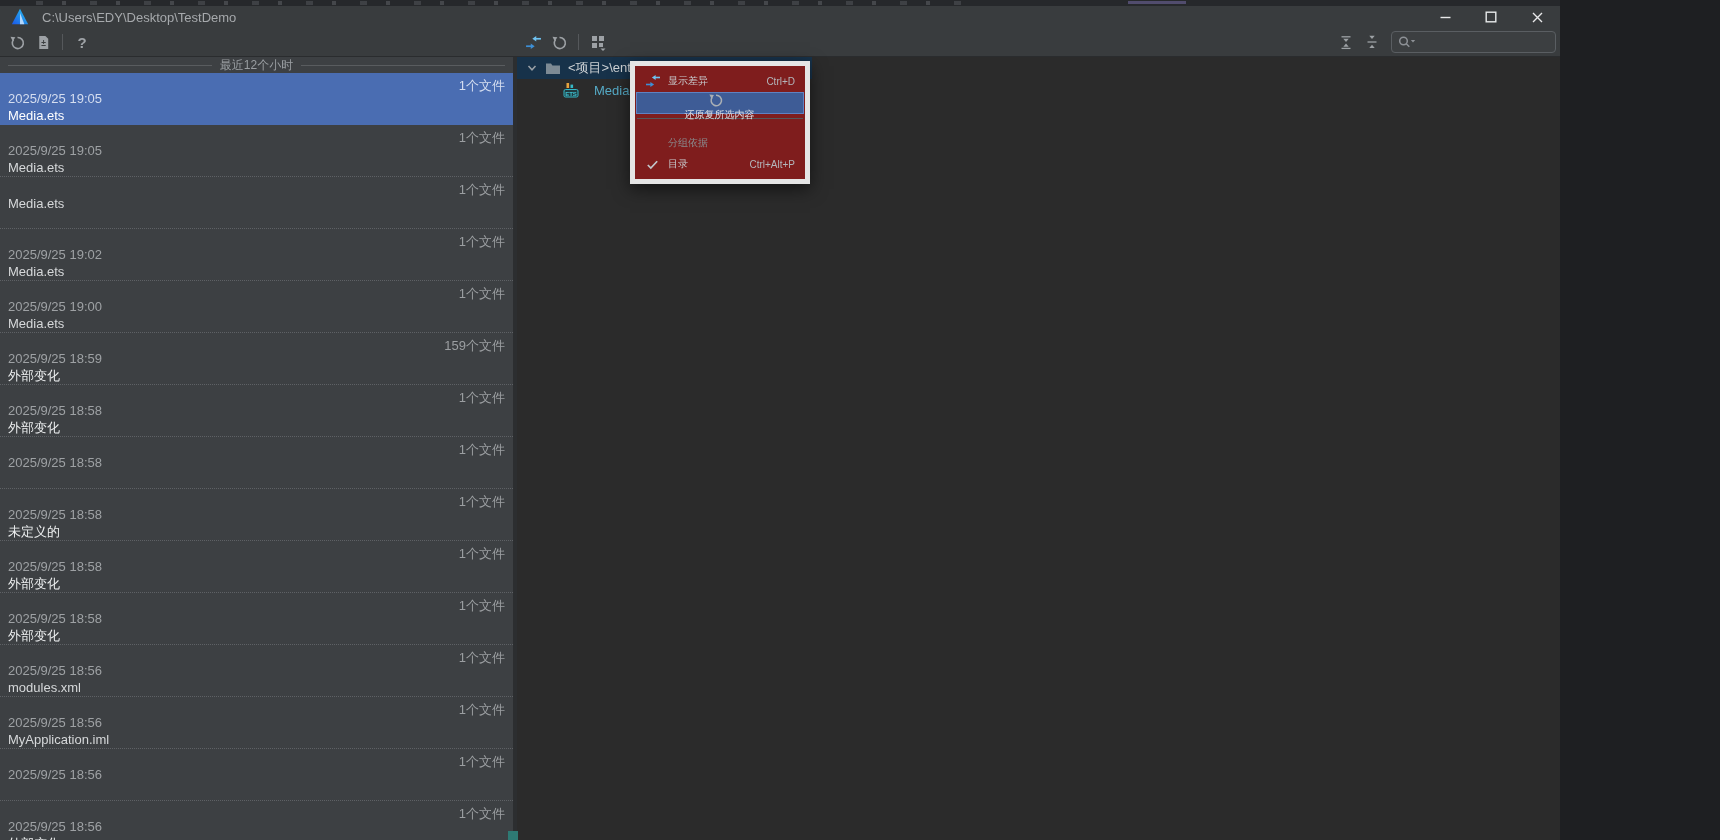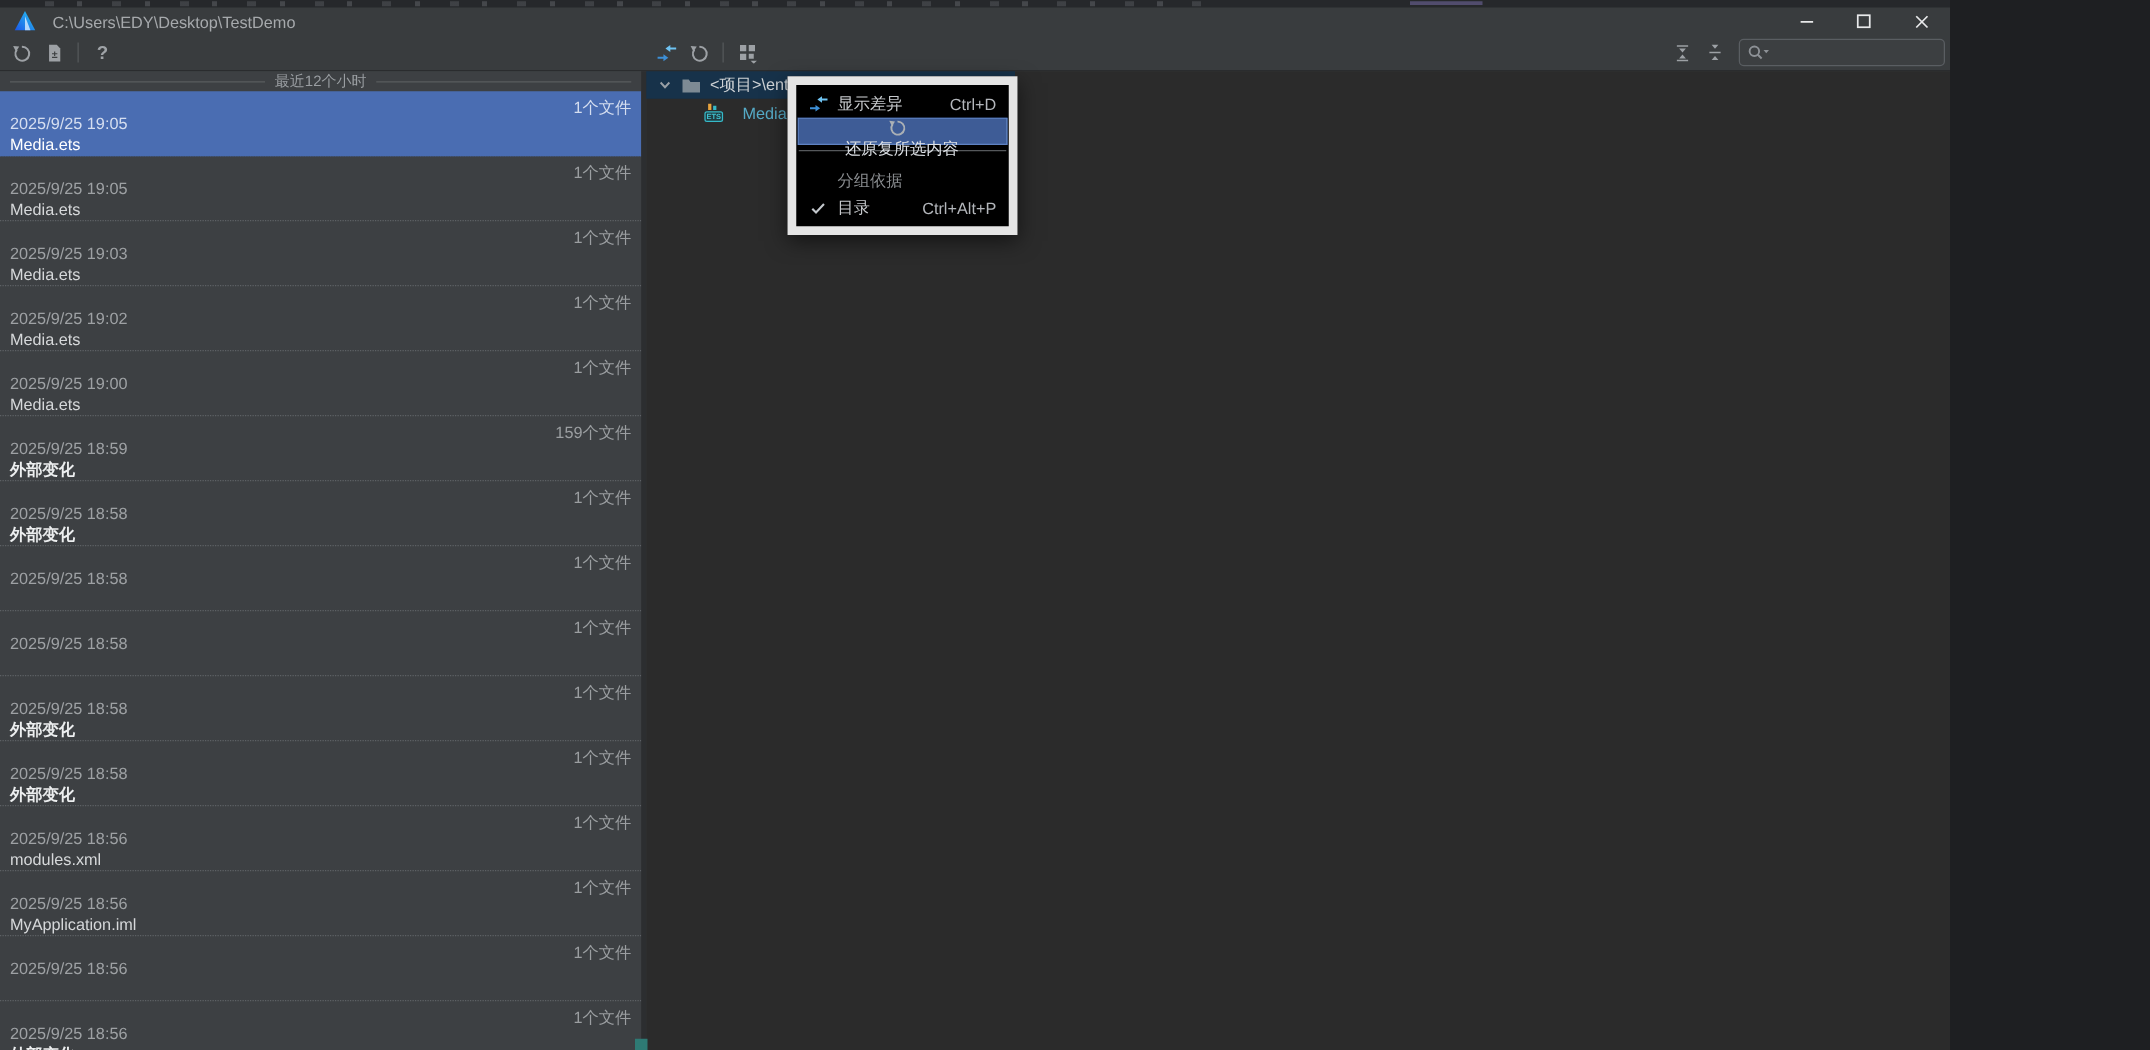--- a/index.html
+++ b/index.html
@@ -34,43 +34,43 @@
 
   
   .main{position:absolute;top:57px;left:0;right:0;bottom:0;}
   .history-panel{position:absolute;left:0;top:0;width:513px;bottom:0;background:#3d4043;}
   .hheader{height:16px;display:flex;align-items:center;}
   .hheader .txt{font-size:12px;font-weight:normal;color:#9a9ea2;white-space:nowrap;}
   .hline{flex:1;border-top:1px solid #595c5f;margin:0 8px;}
   .hrow{position:relative;height:33px;padding:18px 8px 0 8px;border-bottom:1px dotted #5e6165;cursor:pointer;}
   .hdate{display:block;font-size:13px;color:#9ea1a4;line-height:16px;}
   .hname{display:block;font-size:13px;color:#d6d8da;line-height:17px;}
-  .hname.bold{font-weight:bold;color:#eceeef;}
+  .hname.bold{font-weight:normal;color:#eceeef;}
   .hcount{position:absolute;right:8px;top:4px;font-size:13px;color:#9b9ea1;}
   .hrow.selected{background:#4a6db2;border-bottom-color:#4a6db2;}
   .hrow.selected .hdate,.hrow.selected .hcount{color:#d5def0;}
   .hrow.selected .hname{color:#ffffff;}
 
   .splitter{position:absolute;left:513px;top:0;width:4px;bottom:0;background:#2c2e30;cursor:col-resize;}
   .teal-mark{position:absolute;left:508px;bottom:0;width:10px;height:9px;background:#2e7a74;z-index:3;}
 
   
   .tree-panel{position:absolute;left:517px;top:0;right:0;bottom:0;background:#2b2b2b;}
   .trow{height:22px;display:flex;align-items:center;font-size:13px;position:relative;cursor:pointer;}
   .trow.selected{background:#17324a;width:295px;}
   .t-chevron{margin-left:8px;width:14px;height:14px;}
   .t-folder{margin-left:6px;width:16px;height:14px;}
   .t-label{margin-left:7px;color:#ced2d5;white-space:nowrap;}
   .tree-suffix{position:absolute;left:276px;top:3px;font-size:13px;color:#ced2d5;z-index:1;}
   .t-ets{margin-left:46px;width:16px;height:16px;}
   .t-file-label{margin-left:15px;color:#55aac6;white-space:nowrap;}
 
   
-  .menu{position:absolute;left:113px;top:4px;width:170px;background:#000000;border:7px solid #e5e5e5;
-        box-shadow:0 5px 16px rgba(0,0,0,.55);z-index:10;padding:4px 0;font-size:13px;}
+  .menu{position:absolute;left:113px;top:4px;width:170px;background:#7f1d1d;border:5px solid #e5e5e5;
+        box-shadow:0 5px 16px rgba(0,0,0,.55);z-index:10;padding:4px 0;font-size:10px;}
   .mitem{height:22px;display:flex;align-items:center;padding:0 9px 0 8px;margin:0 1px;color:#c7cacd;cursor:pointer;}
   .mitem.highlighted{background:#3e5c96;box-shadow:inset 0 0 0 1px #5f82c2;color:#dde1e6;flex-direction:column;}
   .mi-icon{width:17px;height:16px;margin-right:7px;display:flex;align-items:center;justify-content:center;flex:none;}
   .mi-shortcut{margin-left:auto;color:#b3b6bb;}
   .msep{height:1px;background:#55585b;margin:4px 2px;}
   .mheader{height:20px;line-height:20px;padding-left:33px;color:#8a8d90;margin-top:14px;}
 </style>
 </head>
 <body>
 
@@ -196,21 +196,20 @@
             <span class="hdate">2025/9/25 19:05</span>
             <span class="hcount">1个文件</span>
             <span class="hname">Media.ets</span>
           </div>
           <div class="hrow">
             <span class="hdate">2025/9/25 19:05</span>
             <span class="hcount">1个文件</span>
             <span class="hname">Media.ets</span>
           </div>
           <div class="hrow">
-            <span class="hdate">2025/9/25 19:03</span>
             <span class="hcount">1个文件</span>
             <span class="hname">Media.ets</span>
           </div>
           <div class="hrow">
             <span class="hdate">2025/9/25 19:02</span>
             <span class="hcount">1个文件</span>
             <span class="hname">Media.ets</span>
           </div>
           <div class="hrow">
             <span class="hdate">2025/9/25 19:00</span>
@@ -227,20 +226,21 @@
             <span class="hcount">1个文件</span>
             <span class="hname bold">外部变化</span>
           </div>
           <div class="hrow">
             <span class="hdate">2025/9/25 18:58</span>
             <span class="hcount">1个文件</span>
           </div>
           <div class="hrow">
             <span class="hdate">2025/9/25 18:58</span>
             <span class="hcount">1个文件</span>
+            <span class="hname bold">未定义的</span>
           </div>
           <div class="hrow">
             <span class="hdate">2025/9/25 18:58</span>
             <span class="hcount">1个文件</span>
             <span class="hname bold">外部变化</span>
           </div>
           <div class="hrow">
             <span class="hdate">2025/9/25 18:58</span>
             <span class="hcount">1个文件</span>
             <span class="hname bold">外部变化</span>

